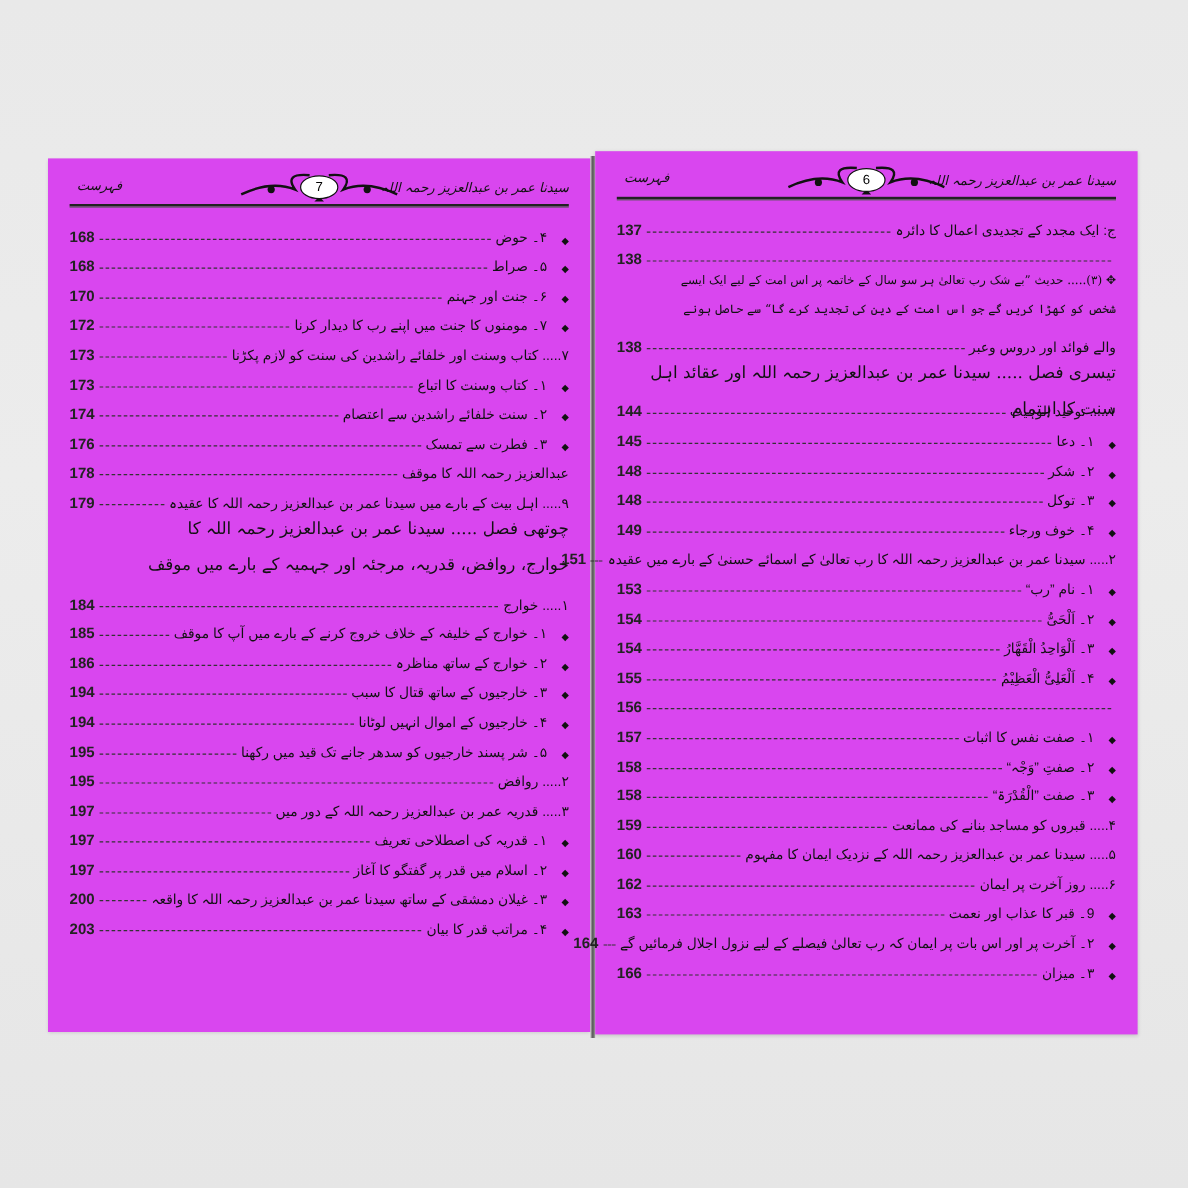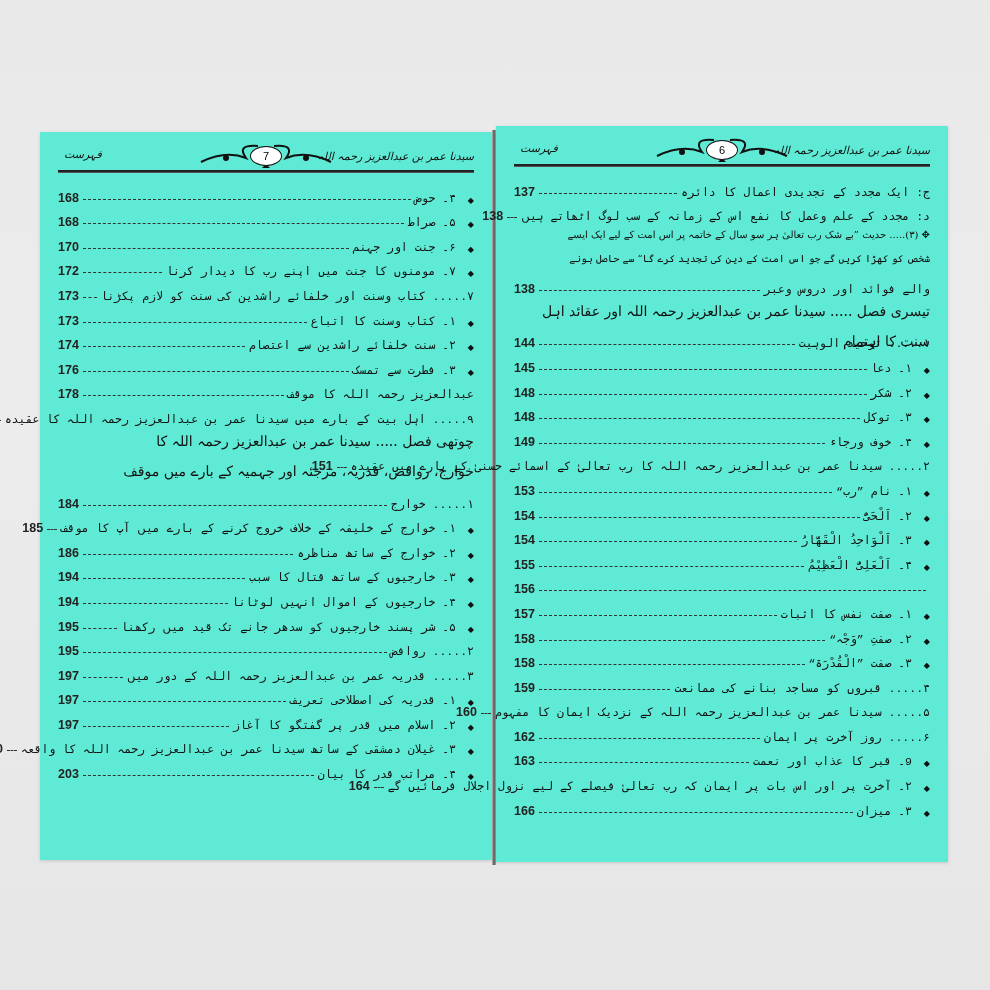--- a/index.html
+++ b/index.html
@@ -6,21 +6,21 @@
   body {
     width:990px; height:990px; overflow:hidden;
     background: linear-gradient(#e9e9e9, #ececec 40%, #e6e6e6);
     font-family: "DejaVu Sans", sans-serif;
     position:relative;
   }
   .spread {
     position:absolute; left:40px; top:130px; width:908px; height:735px;
   }
   .page {
-    position:absolute; top:0; height:100%; background:#5eead4;
+    position:absolute; top:0; height:100%; background:#d946ef;
     box-shadow: 0 1px 3px rgba(0,0,0,0.15);
   }
   .page-left { left:0; width:452px; top:2px; height:728px; }
   .page-right { left:456px; width:452px; top:-4px; height:736px; }
   .gutter {
     position:absolute; left:452px; top:0; width:4px; height:100%;
     background: linear-gradient(90deg,#bbb,#555,#aaa);
   }
   .header {
     position:absolute; left:18px; right:18px; top:14px; height:28px;
@@ -50,21 +50,21 @@
   .toc {
     position:absolute; left:18px; right:18px; top:48px;
     direction:rtl;
   }
   .row {
     display:flex; align-items:flex-end; height:24.6px; direction:rtl;
     font-size:11.5px; color:#111;
   }
   .row .bullet { width:12px; font-size:8px; flex:0 0 auto; margin-left:6px; }
   .row .bullet.none { visibility:hidden; width:0; margin:0; }
-  .row .label { white-space:nowrap; flex:0 0 auto; font-family:Liberation Mono, monospace; }
+  .row .label { white-space:nowrap; flex:0 0 auto; font-family:Liberation Sans, sans-serif; }
   .row .leader {
     flex:1 1 auto; border-bottom:1.5px dashed #333; margin:0 4px 5px 4px; min-width:10px;
   }
   .row .pg {
     flex:0 0 auto; direction:ltr; font-family:"Liberation Sans", sans-serif;
     font-size:12.5px; font-weight:bold; color:#222;
   }
   .heading {
     font-size:14px; height:30px; line-height:30px; color:#111;
     font-family:"DejaVu Serif", serif; direction:rtl;
@@ -249,21 +249,20 @@
     </div>
     <div class="toc" id="toc-right">
         <div class="row">
           <span class="bullet none">◆</span>
           <span class="label">ج: ایک مجدد کے تجدیدی اعمال کا دائرہ</span>
           <span class="leader"></span>
           <span class="pg">137</span>
         </div>
         <div class="row">
           <span class="bullet none">◆</span>
-          <span class="label">د: مجدد کے علم وعمل کا نفع اس کے زمانہ کے سب لوگ اٹھاتے ہیں</span>
           <span class="leader"></span>
           <span class="pg">138</span>
         </div>
         <div class="para">✥ (۳)..... حدیث ”بے شک رب تعالیٰ ہر سو سال کے خاتمہ پر اس امت کے لیے ایک ایسے</div>
         <div class="para">شخص کو کھڑا کریں گے جو اس امت کے دین کی تجدید کرے گا“ سے حاصل ہونے</div>
         <div class="row">
           <span class="bullet none">◆</span>
           <span class="label">والے فوائد اور دروس وعبر</span>
           <span class="leader"></span>
           <span class="pg">138</span>

